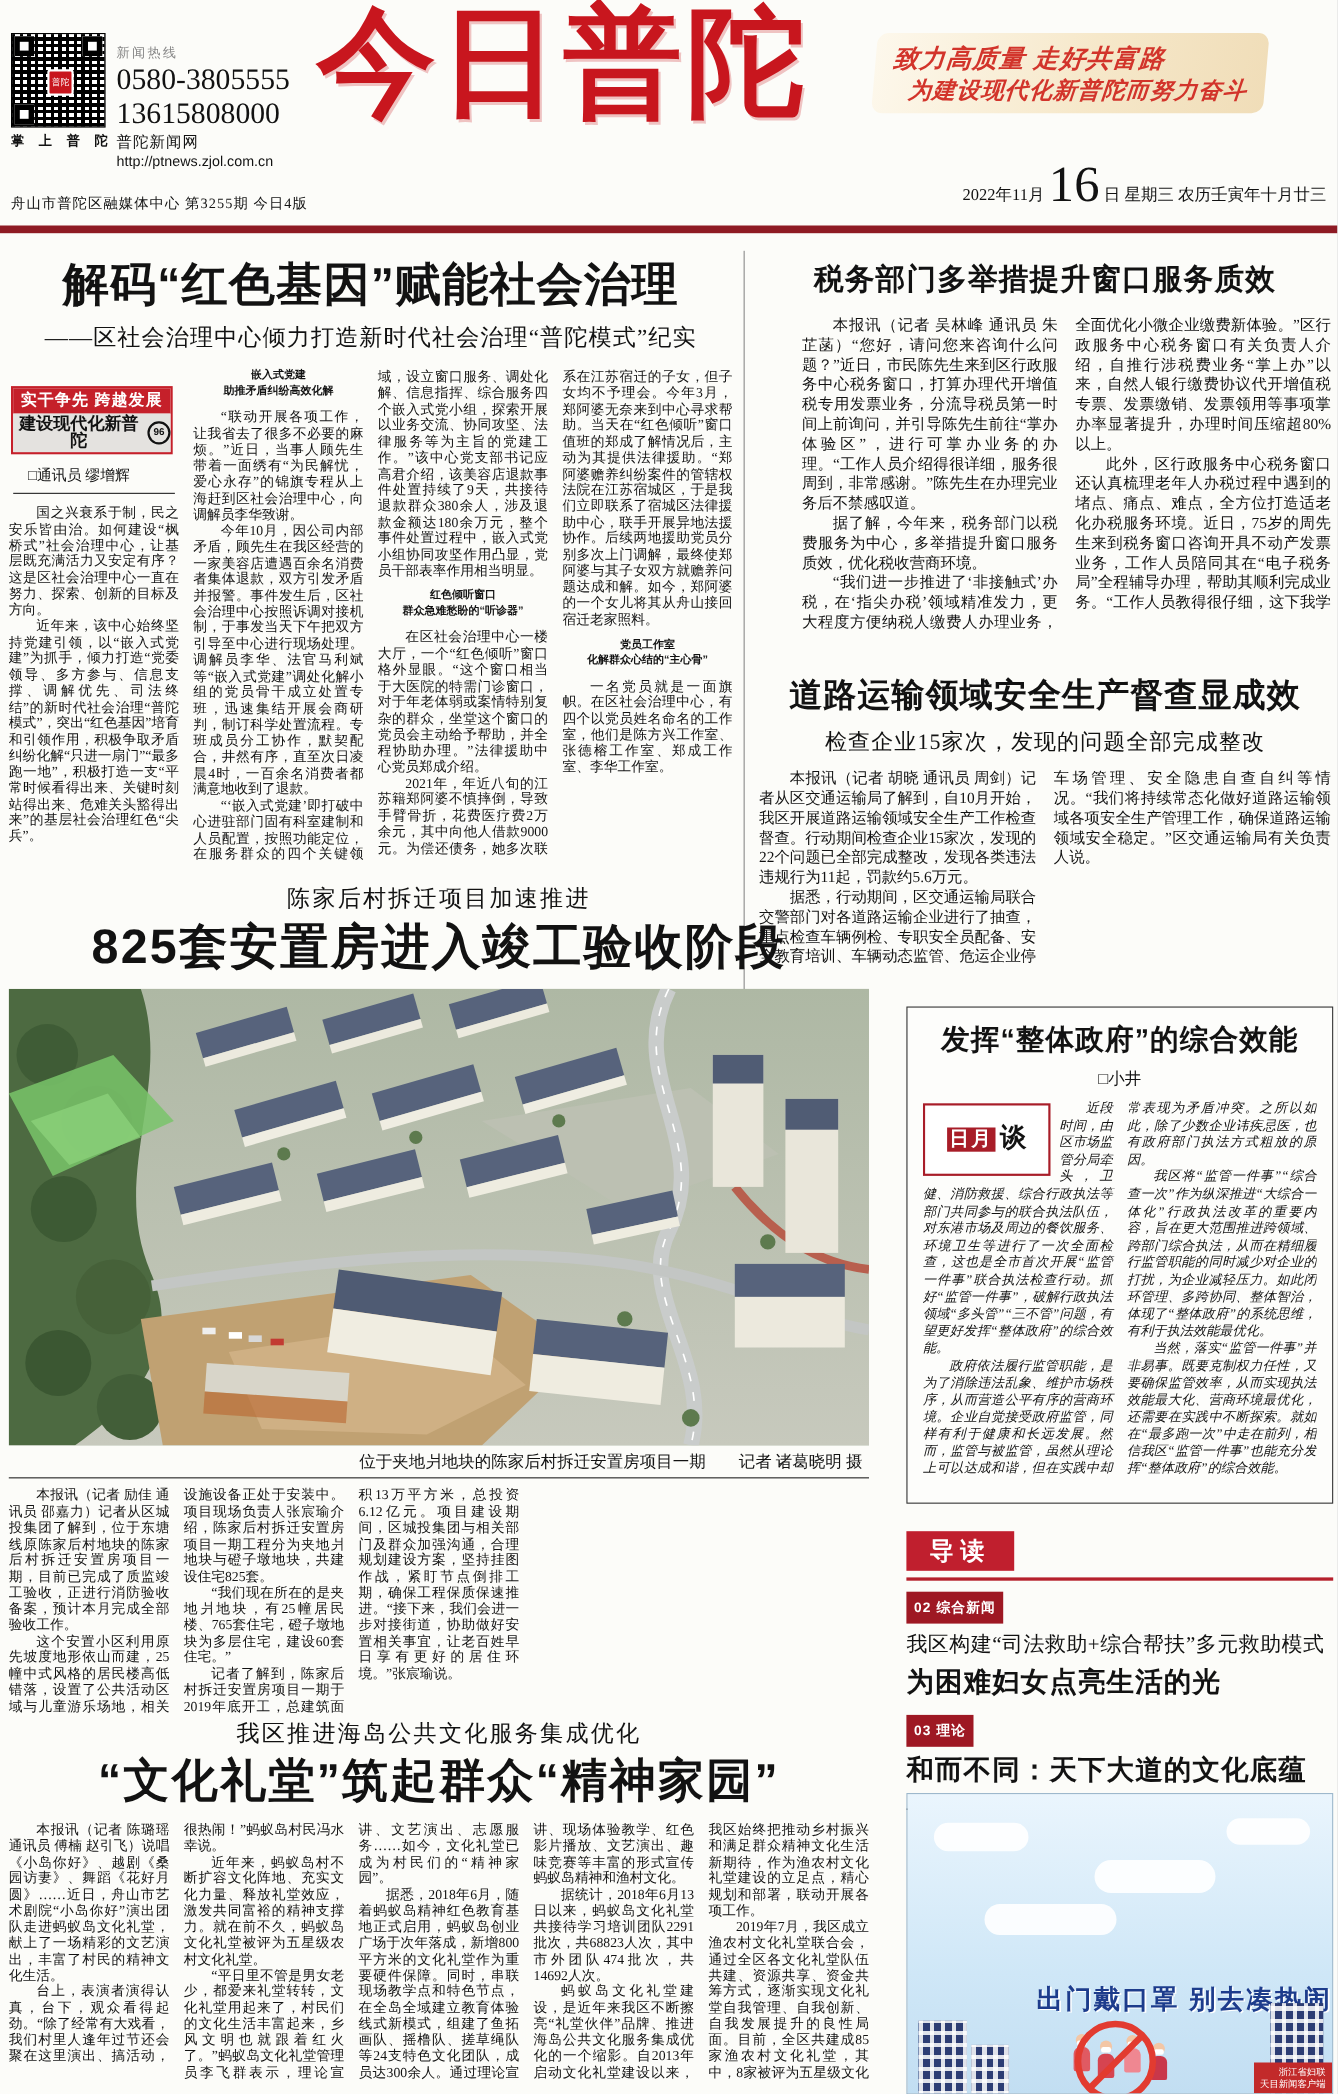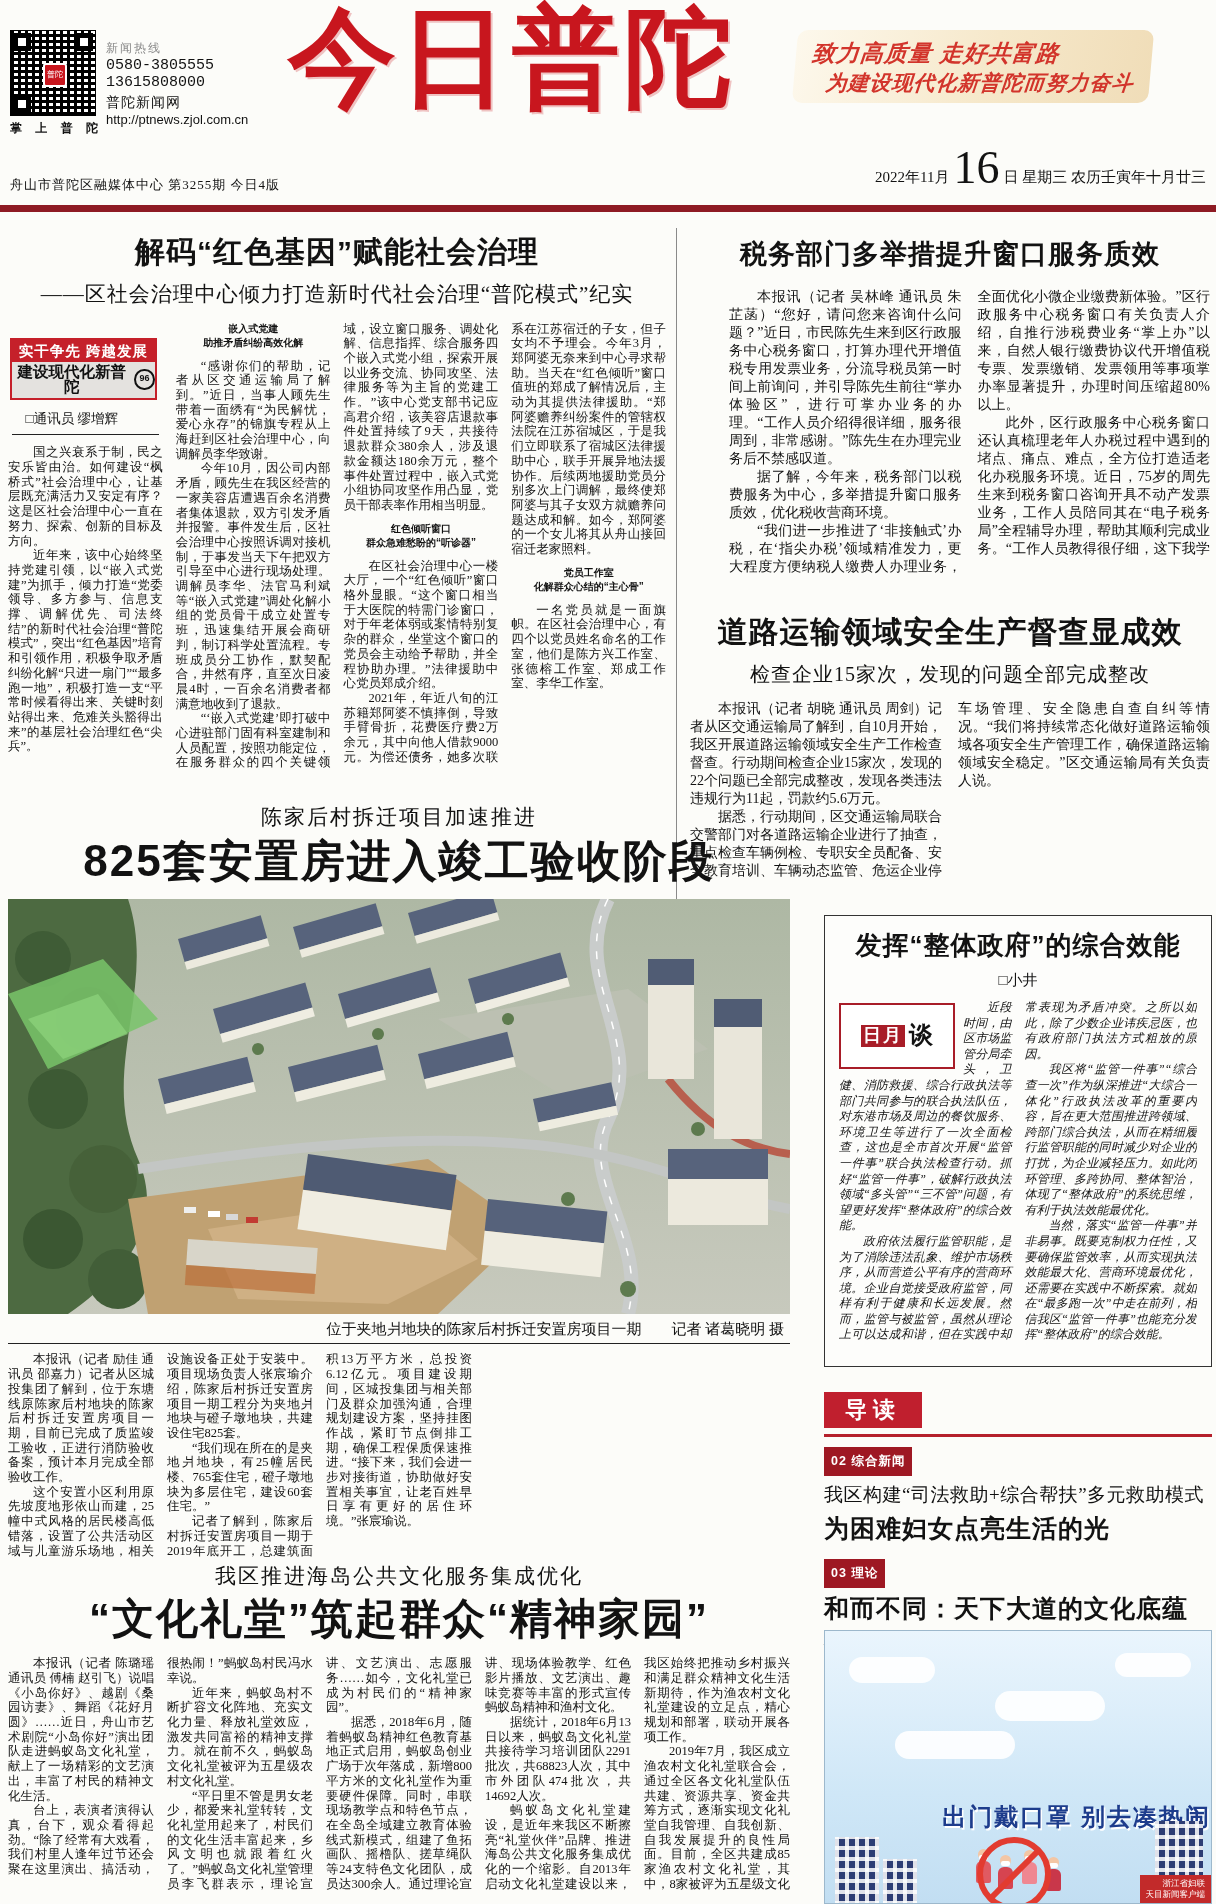--- a/index.html
+++ b/index.html
@@ -10,40 +10,40 @@
   .center{text-align:center;}
   
   .qr{width:84px;height:84px;border:1px solid #000;position:relative;background:
       repeating-linear-gradient(90deg,#000 0 3px,transparent 3px 7px),
       repeating-linear-gradient(0deg,#000 0 3px,#fff 3px 6px);}
   .qc{position:absolute;width:18px;height:18px;border:5px solid #000;background:#fff;box-sizing:border-box;}
   .qr-logo{position:absolute;left:32px;top:32px;width:20px;height:20px;background:#c8161e;border:2px solid #fff;
            color:#fff;font-size:8px;line-height:20px;text-align:center;border-radius:3px;}
   .qr-cap{width:88px;text-align:justify;text-align-last:justify;font-weight:bold;font-size:12px;margin-top:4px;}
   .hot-label{color:#888;font-size:12px;letter-spacing:2px;}
-  .hot-phone{font-size:15px;font-family:Liberation Mono, monospace;line-height:1.15;}
+  .hot-phone{font-size:27px;font-family:Liberation Serif, serif;line-height:1.15;}
   .hot-site{font-size:14px;margin-top:2px;letter-spacing:1px;}
   .hot-url{font-size:13px;font-family:"Liberation Sans",sans-serif;}
   .masthead-title{font-size:108px;line-height:1.05;font-weight:900;color:#c8161e;letter-spacing:4px;
         font-family:"Liberation Serif",serif;text-shadow:2px 2px 0 rgba(200,22,30,.25);}
   .slogan{background:linear-gradient(100deg,#fdf8ec,#f6e8ca 55%,#f0ddb8);border-radius:10px;
         padding:9px 16px 7px;transform:skewX(-5deg);}
   .slogan div{color:#d2342b;font-weight:900;font-style:italic;font-family:"Liberation Sans",sans-serif;
         font-size:23px;line-height:1.3;letter-spacing:1px;white-space:nowrap;}
   .slogan .l2{font-size:21px;padding-left:16px;}
   .dateline-left{font-size:13px;letter-spacing:1px;}
   .dateline-right{display:flex;align-items:flex-end;gap:4px;font-size:15px;}
   .date-big{font-size:46px;line-height:.85;}
   .thick-rule{background:#8e1b24;height:7px;width:1216px;}
   
   .body-p{margin:0;text-indent:2em;text-align:justify;}
   .sub-head{font-family:"Liberation Sans",sans-serif;font-weight:bold;text-align:center;
         font-size:10px;line-height:1.4;margin:9px 0;white-space:pre-line;break-inside:avoid;text-indent:0;}
   
-  .lead-title{font-size:30px;font-weight:900;letter-spacing:1px;line-height:1.15;}
+  .lead-title{font-size:42px;font-weight:900;letter-spacing:1px;line-height:1.15;}
   .lead-sub{font-size:21px;margin-top:10px;letter-spacing:1px;}
   .lead-body{column-count:4;column-gap:13px;height:452px;column-fill:auto;overflow:hidden;
         font-size:12.5px;line-height:14.7px;}
   .promo{border:2px solid #c5202a;margin:16px 6px 10px 2px;break-inside:avoid;text-align:center;
         font-family:"Liberation Sans",sans-serif;}
   .promo-top{background:#c5202a;color:#fff;font-weight:bold;font-size:14.5px;padding:4px 0;letter-spacing:1px;}
   .promo-bot{background:#e4e2df;color:#111;font-weight:bold;font-size:15.5px;padding:3px 0;
         display:flex;align-items:center;justify-content:center;gap:3px;}
   .promo-badge{width:17px;height:17px;border:2px solid #111;border-radius:50%;font-size:9px;line-height:14px;
         display:inline-block;font-weight:bold;}
@@ -157,21 +157,21 @@
         <div class="promo-bot">
           <span>建设现代化新普陀</span>
           <span class="promo-badge">96</span>
         </div>
       </div>
       <p class="byline">□通讯员 缪增辉</p>
     <p class="body-p">国之兴衰系于制，民之安乐皆由治。如何建设“枫桥式”社会治理中心，让基层既充满活力又安定有序？这是区社会治理中心一直在努力、探索、创新的目标及方向。</p>
         <p class="body-p">近年来，该中心始终坚持党建引领，以“嵌入式党建”为抓手，倾力打造“党委领导、多方参与、信息支撑、调解优先、司法终结”的新时代社会治理“普陀模式”，突出“红色基因”培育和引领作用，积极争取矛盾纠纷化解“只进一扇门”“最多跑一地”，积极打造一支“平常时候看得出来、关键时刻站得出来、危难关头豁得出来”的基层社会治理红色“尖兵”。</p>
         <h4 class="sub-head">嵌入式党建
 助推矛盾纠纷高效化解</h4>
-        <p class="body-p">“感谢你们的帮助，记者从区交通运输局了解到。”近日，当事人顾先生带着一面绣有“为民解忧，爱心永存”的锦旗专程从上海赶到区社会治理中心，向调解员李华致谢。</p>
+        <p class="body-p">“联动开展各项工作，让我省去了很多不必要的麻烦。”近日，当事人顾先生带着一面绣有“为民解忧，爱心永存”的锦旗专程从上海赶到区社会治理中心，向调解员李华致谢。</p>
         <p class="body-p">今年10月，因公司内部矛盾，顾先生在我区经营的一家美容店遭遇百余名消费者集体退款，双方引发矛盾并报警。事件发生后，区社会治理中心按照诉调对接机制，于事发当天下午把双方引导至中心进行现场处理。调解员李华、法官马利斌等“嵌入式党建”调处化解小组的党员骨干成立处置专班，迅速集结开展会商研判，制订科学处置流程。专班成员分工协作，默契配合，井然有序，直至次日凌晨4时，一百余名消费者都满意地收到了退款。</p>
         <p class="body-p">“‘嵌入式党建’即打破中心进驻部门固有科室建制和人员配置，按照功能定位，在服务群众的四个关键领域，设立窗口服务、调处化解、信息指挥、综合服务四个嵌入式党小组，探索开展以业务交流、协同攻坚、法律服务等为主旨的党建工作。”该中心党支部书记应高君介绍，该美容店退款事件处置持续了9天，共接待退款群众380余人，涉及退款金额达180余万元，整个事件处置过程中，嵌入式党小组协同攻坚作用凸显，党员干部表率作用相当明显。</p>
         <h4 class="sub-head">红色倾听窗口
 群众急难愁盼的“听诊器”</h4>
         <p class="body-p">在区社会治理中心一楼大厅，一个“红色倾听”窗口格外显眼。“这个窗口相当于大医院的特需门诊窗口，对于年老体弱或案情特别复杂的群众，坐堂这个窗口的党员会主动给予帮助，并全程协助办理。”法律援助中心党员郑成介绍。</p>
         <p class="body-p">2021年，年近八旬的江苏籍郑阿婆不慎摔倒，导致手臂骨折，花费医疗费2万余元，其中向他人借款9000元。为偿还债务，她多次联系在江苏宿迁的子女，但子女均不予理会。今年3月，郑阿婆无奈来到中心寻求帮助。当天在“红色倾听”窗口值班的郑成了解情况后，主动为其提供法律援助。“郑阿婆赡养纠纷案件的管辖权法院在江苏宿城区，于是我们立即联系了宿城区法律援助中心，联手开展异地法援协作。后续两地援助党员分别多次上门调解，最终使郑阿婆与其子女双方就赡养问题达成和解。如今，郑阿婆的一个女儿将其从舟山接回宿迁老家照料。</p>
         <h4 class="sub-head">党员工作室
 化解群众心结的“主心骨”</h4>
         <p class="body-p">一名党员就是一面旗帜。在区社会治理中心，有四个以党员姓名命名的工作室，他们是陈方兴工作室、张德榕工作室、郑成工作室、李华工作室。</p>
       </div>

